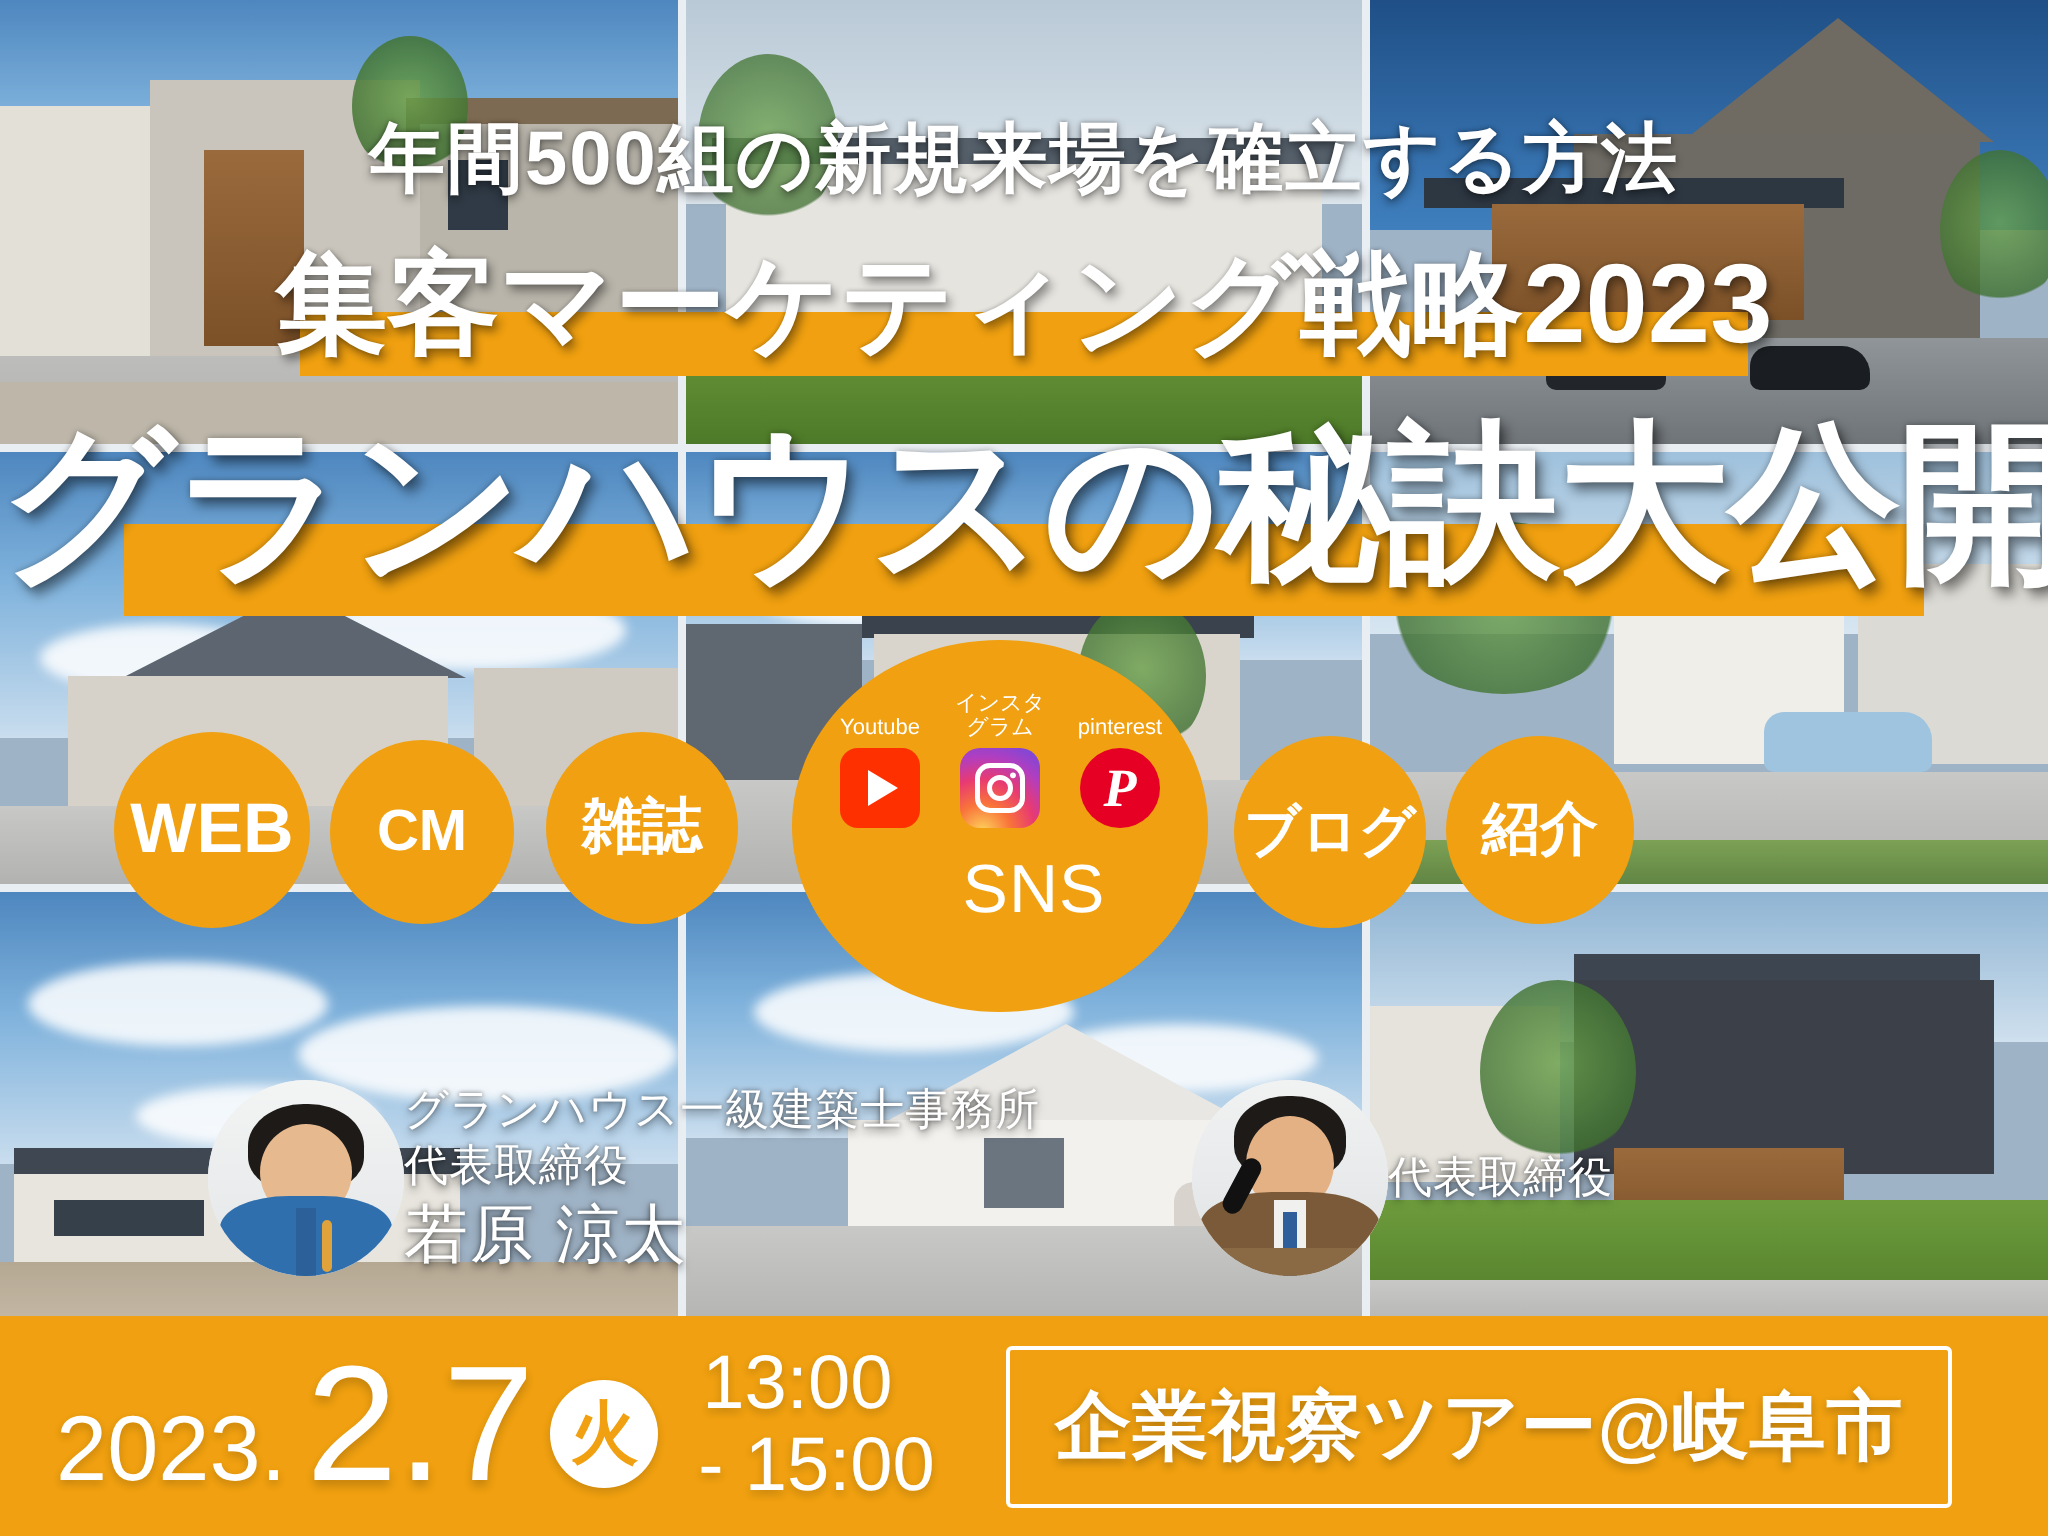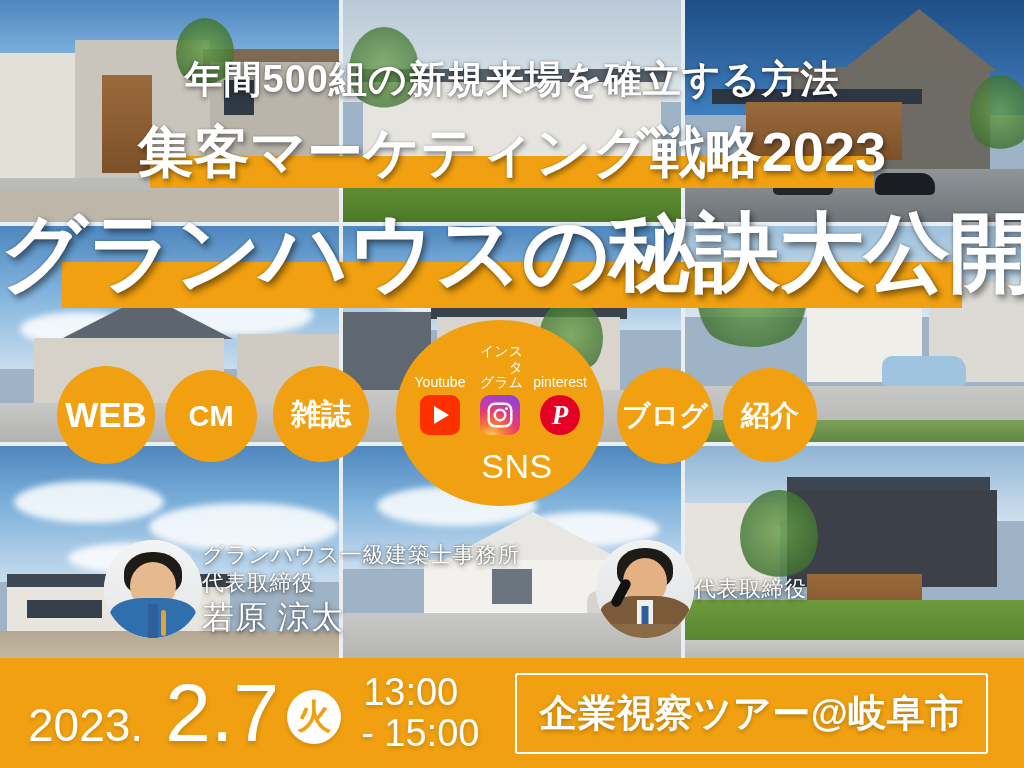--- a/index.html
+++ b/index.html
@@ -222,24 +222,24 @@
     align-items: flex-end;
   }
   .sns-item {
     display: flex;
     flex-direction: column;
     align-items: center;
     width: 46px;
   }
   .sns-label {
     color: #ffffff;
-    font-size: 14px;
+    font-size: 11px;
     font-weight: 400;
     line-height: 1.12;
-    text-align: right;
+    text-align: center;
     margin-bottom: 4px;
     white-space: pre-line;
   }
   .sns-label.two-line { margin-top: -14px; }
   .icon-box {
     width: 40px; height: 40px;
     border-radius: 9px;
     display: flex;
     align-items: center;
     justify-content: center;
@@ -352,21 +352,21 @@
   .date-year {
     font-size: 46px;
     font-weight: 400;
     letter-spacing: 0px;
     text-shadow: 0 2px 4px rgba(0,0,0,0.18);
   }
   .date-day {
     font-size: 82px;
     font-weight: 400;
     line-height: 0.95;
-    margin-left: 22px;
+    margin-left: 10px;
     text-shadow: 0 3px 5px rgba(0,0,0,0.18);
   }
   .dow-circle {
     width: 54px; height: 54px;
     border-radius: 50%;
     background: #ffffff;
     color: #F0A010;
     font-size: 34px;
     font-weight: 700;
     display: flex;

